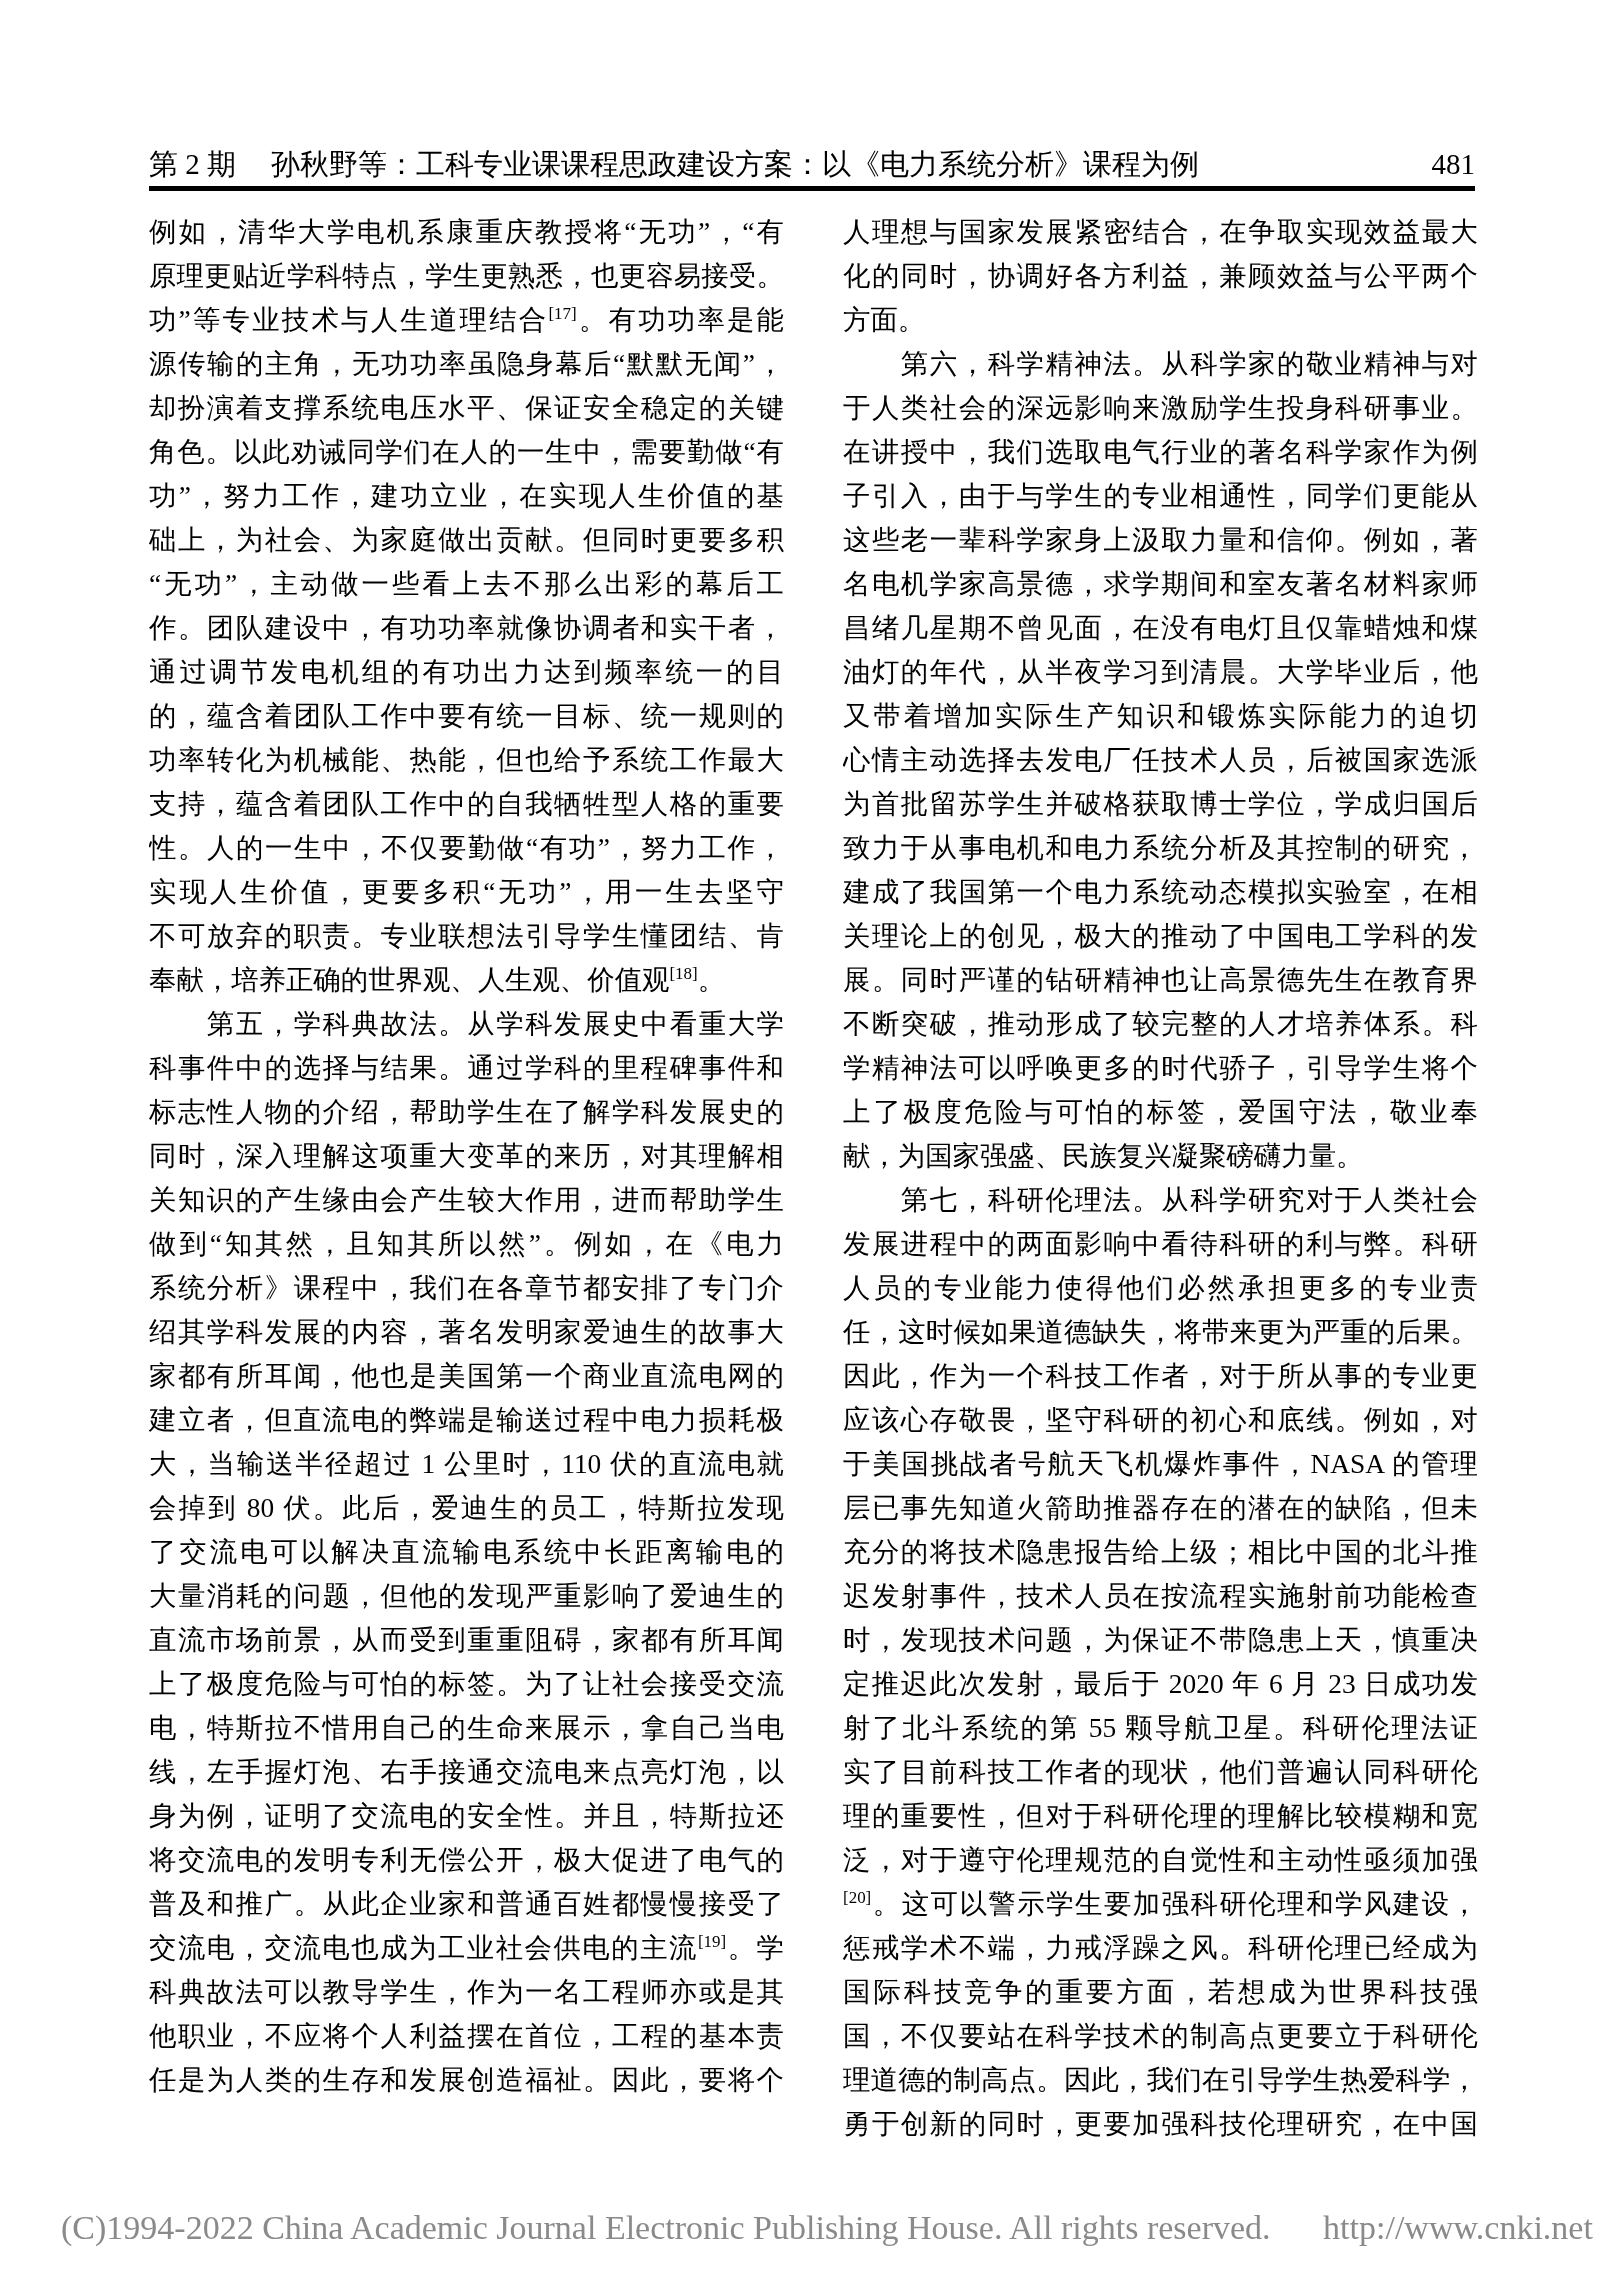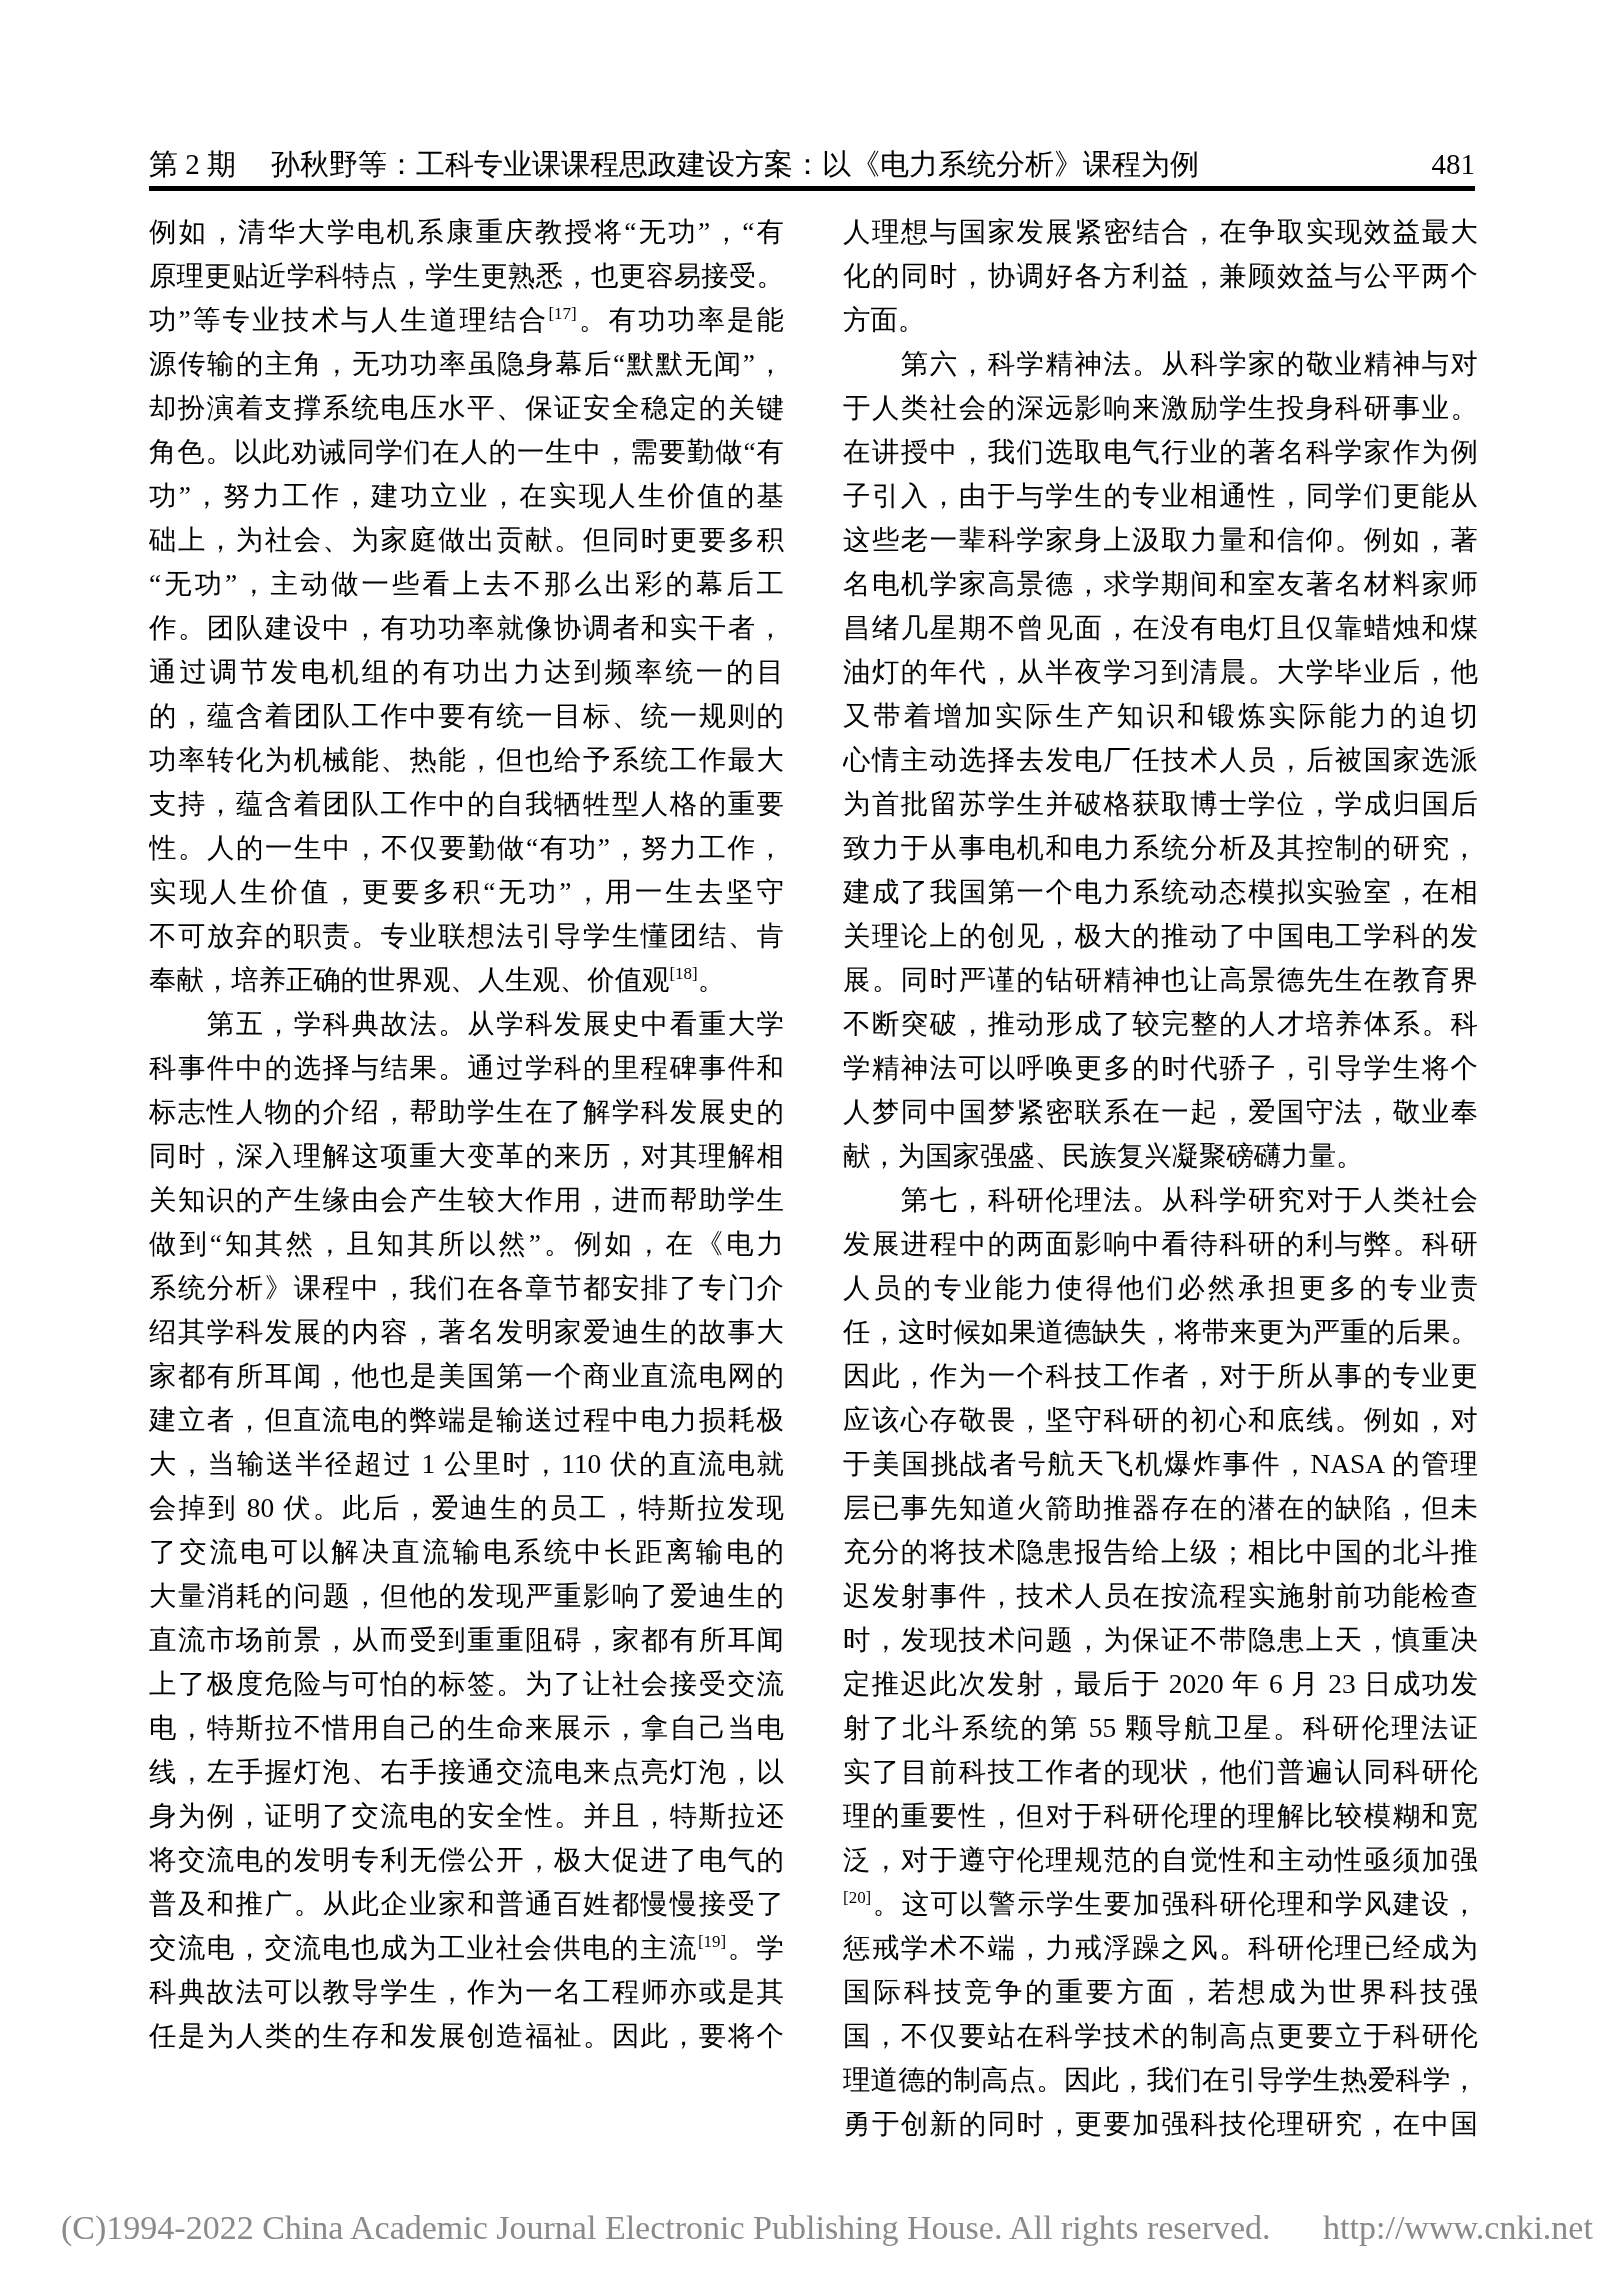--- a/index.html
+++ b/index.html
@@ -120,20 +120,21 @@
     <div class="line">大量消耗的问题，但他的发现严重影响了爱迪生的</div>
     <div class="line">直流市场前景，从而受到重重阻碍，家都有所耳闻</div>
     <div class="line">上了极度危险与可怕的标签。为了让社会接受交流</div>
     <div class="line">电，特斯拉不惜用自己的生命来展示，拿自己当电</div>
     <div class="line">线，左手握灯泡、右手接通交流电来点亮灯泡，以</div>
     <div class="line">身为例，证明了交流电的安全性。并且，特斯拉还</div>
     <div class="line">将交流电的发明专利无偿公开，极大促进了电气的</div>
     <div class="line">普及和推广。从此企业家和普通百姓都慢慢接受了</div>
     <div class="line">交流电，交流电也成为工业社会供电的主流<sup>[19]</sup>。学</div>
     <div class="line">科典故法可以教导学生，作为一名工程师亦或是其</div>
+    <div class="line">他职业，不应将个人利益摆在首位，工程的基本责</div>
     <div class="line">任是为人类的生存和发展创造福祉。因此，要将个</div>
   </div>
 <div class="text-column right">
     <div class="line">人理想与国家发展紧密结合，在争取实现效益最大</div>
     <div class="line">化的同时，协调好各方利益，兼顾效益与公平两个</div>
     <div class="line para-end">方面。</div>
     <div class="line">　　第六，科学精神法。从科学家的敬业精神与对</div>
     <div class="line">于人类社会的深远影响来激励学生投身科研事业。</div>
     <div class="line">在讲授中，我们选取电气行业的著名科学家作为例</div>
     <div class="line">子引入，由于与学生的专业相通性，同学们更能从</div>
@@ -143,21 +144,21 @@
     <div class="line">油灯的年代，从半夜学习到清晨。大学毕业后，他</div>
     <div class="line">又带着增加实际生产知识和锻炼实际能力的迫切</div>
     <div class="line">心情主动选择去发电厂任技术人员，后被国家选派</div>
     <div class="line">为首批留苏学生并破格获取博士学位，学成归国后</div>
     <div class="line">致力于从事电机和电力系统分析及其控制的研究，</div>
     <div class="line">建成了我国第一个电力系统动态模拟实验室，在相</div>
     <div class="line">关理论上的创见，极大的推动了中国电工学科的发</div>
     <div class="line">展。同时严谨的钻研精神也让高景德先生在教育界</div>
     <div class="line">不断突破，推动形成了较完整的人才培养体系。科</div>
     <div class="line">学精神法可以呼唤更多的时代骄子，引导学生将个</div>
-    <div class="line">人梦同中国梦紧密联系在一起，爱国守法，敬业奉</div>
+    <div class="line">上了极度危险与可怕的标签，爱国守法，敬业奉</div>
     <div class="line para-end">献，为国家强盛、民族复兴凝聚磅礴力量。</div>
     <div class="line">　　第七，科研伦理法。从科学研究对于人类社会</div>
     <div class="line">发展进程中的两面影响中看待科研的利与弊。科研</div>
     <div class="line">人员的专业能力使得他们必然承担更多的专业责</div>
     <div class="line">任，这时候如果道德缺失，将带来更为严重的后果。</div>
     <div class="line">因此，作为一个科技工作者，对于所从事的专业更</div>
     <div class="line">应该心存敬畏，坚守科研的初心和底线。例如，对</div>
     <div class="line">于美国挑战者号航天飞机爆炸事件，NASA 的管理</div>
     <div class="line">层已事先知道火箭助推器存在的潜在的缺陷，但未</div>
     <div class="line">充分的将技术隐患报告给上级；相比中国的北斗推</div>

